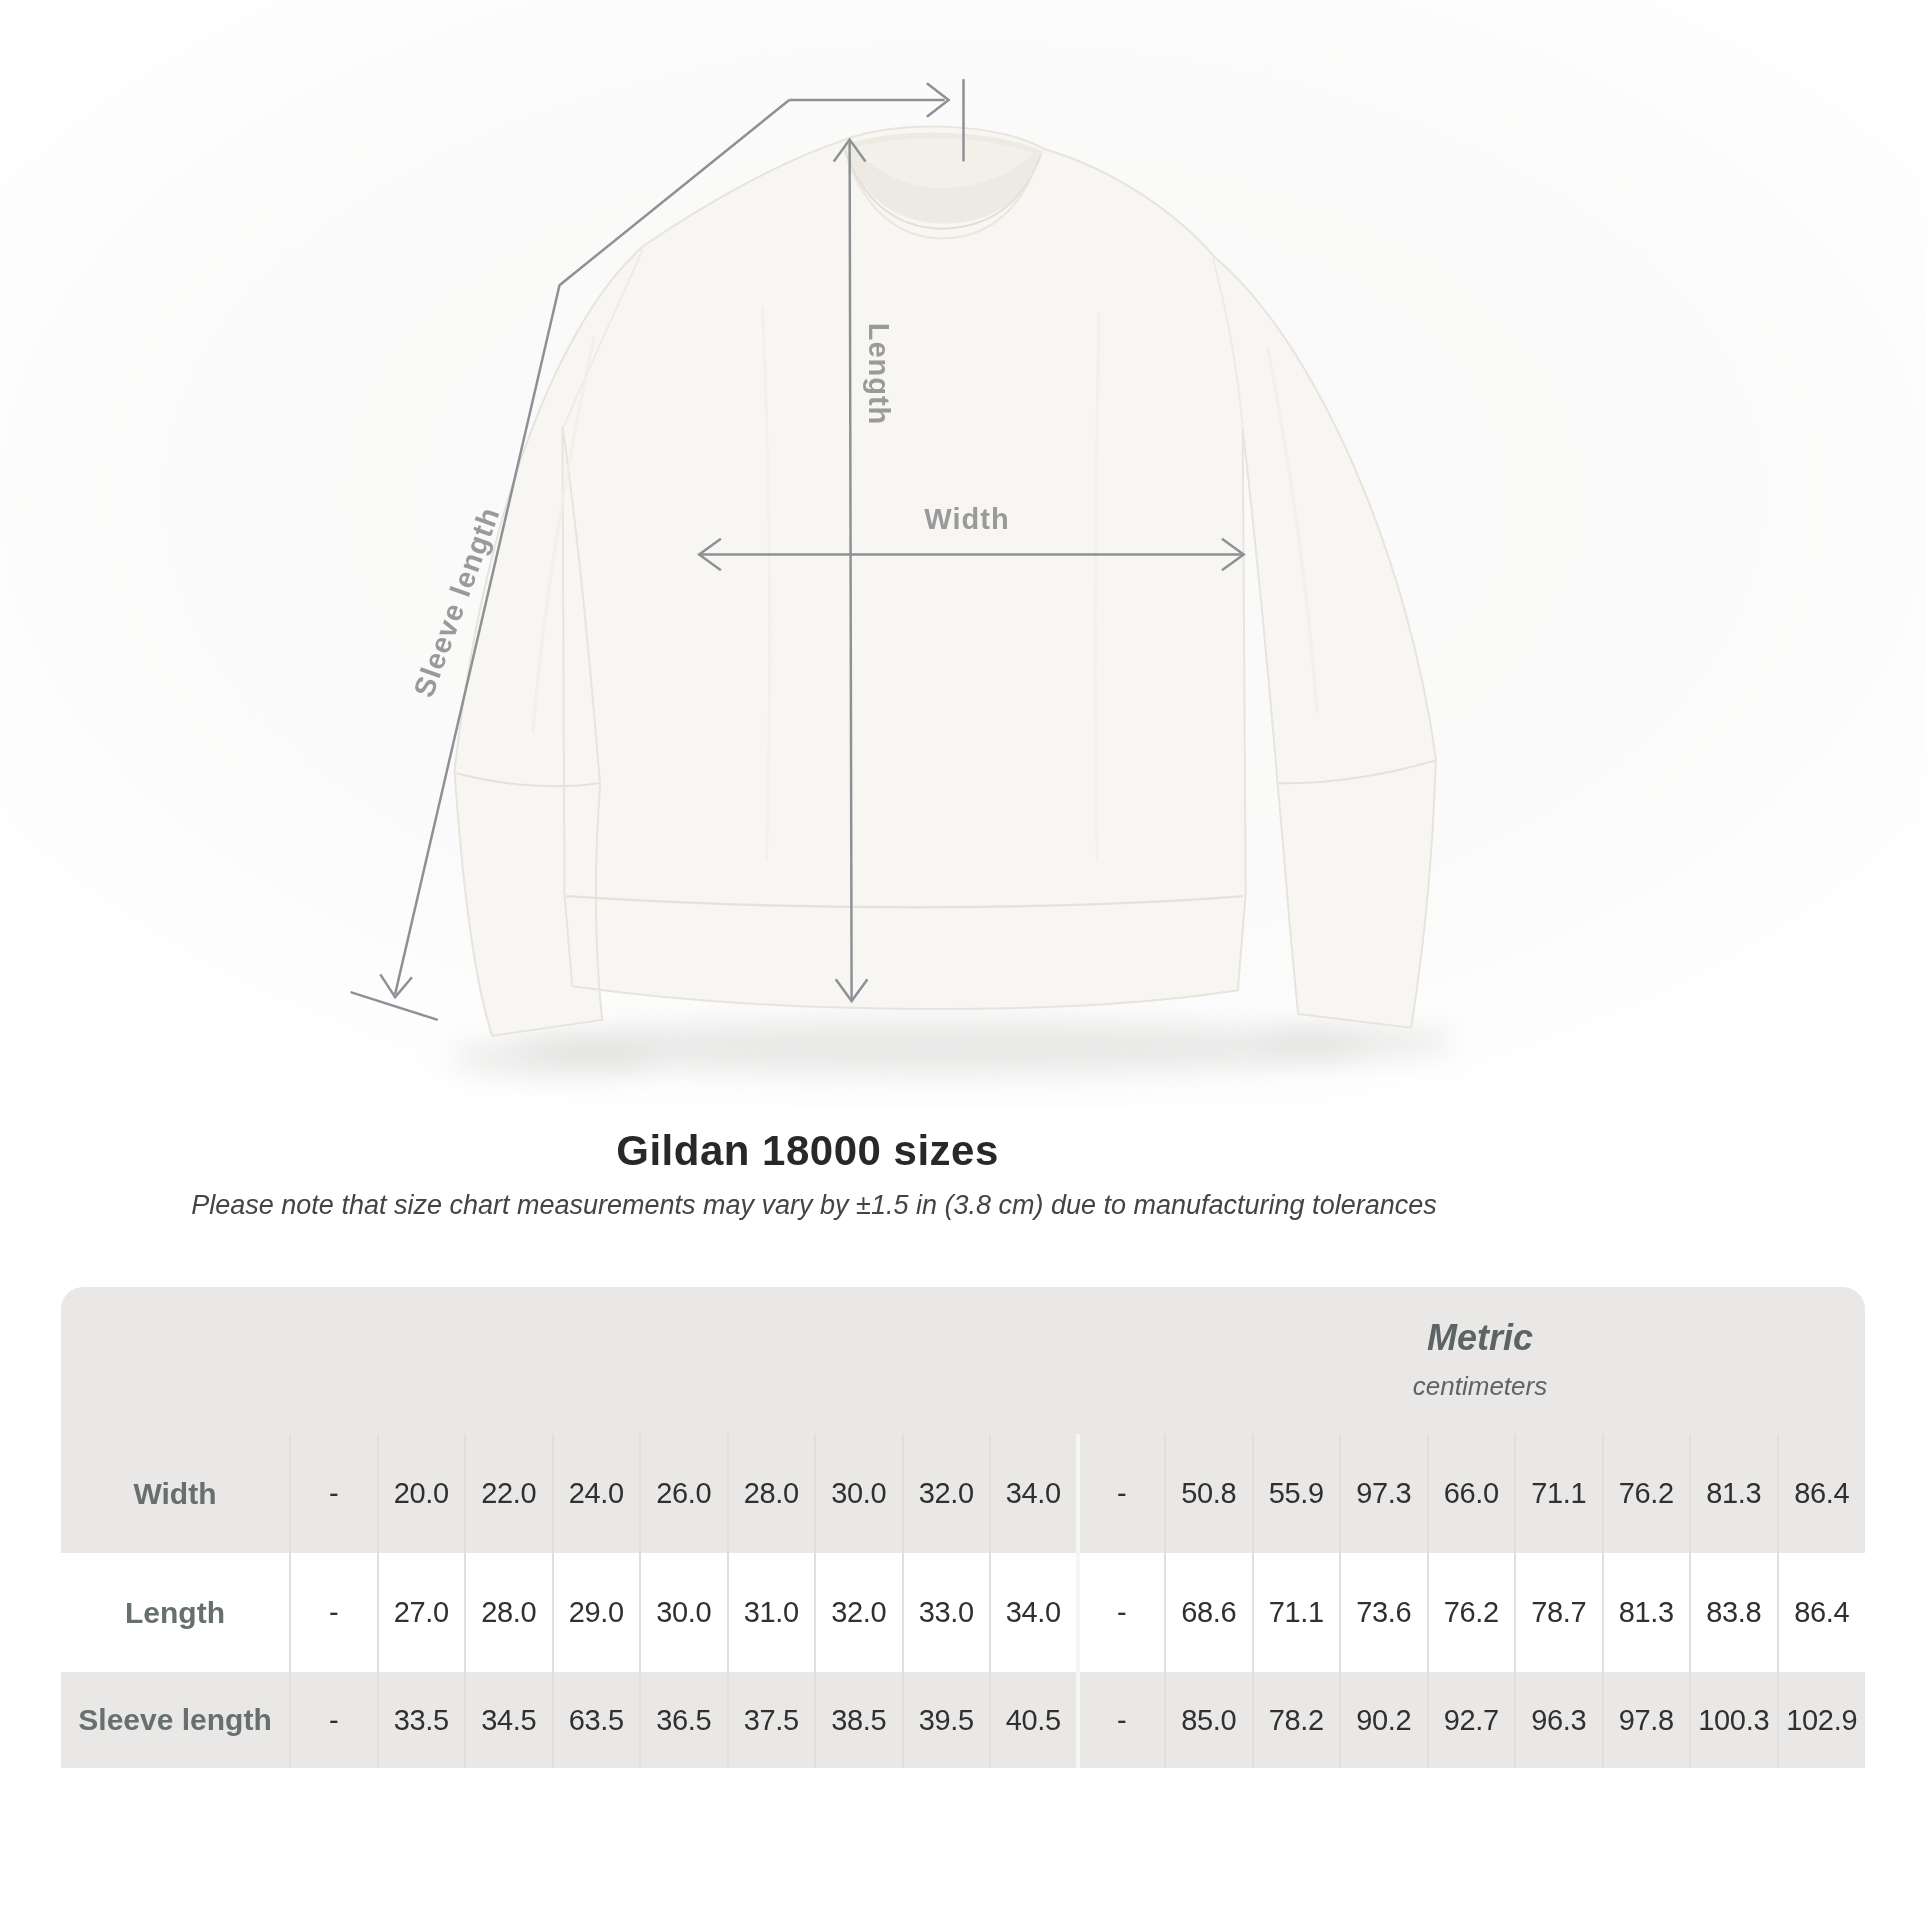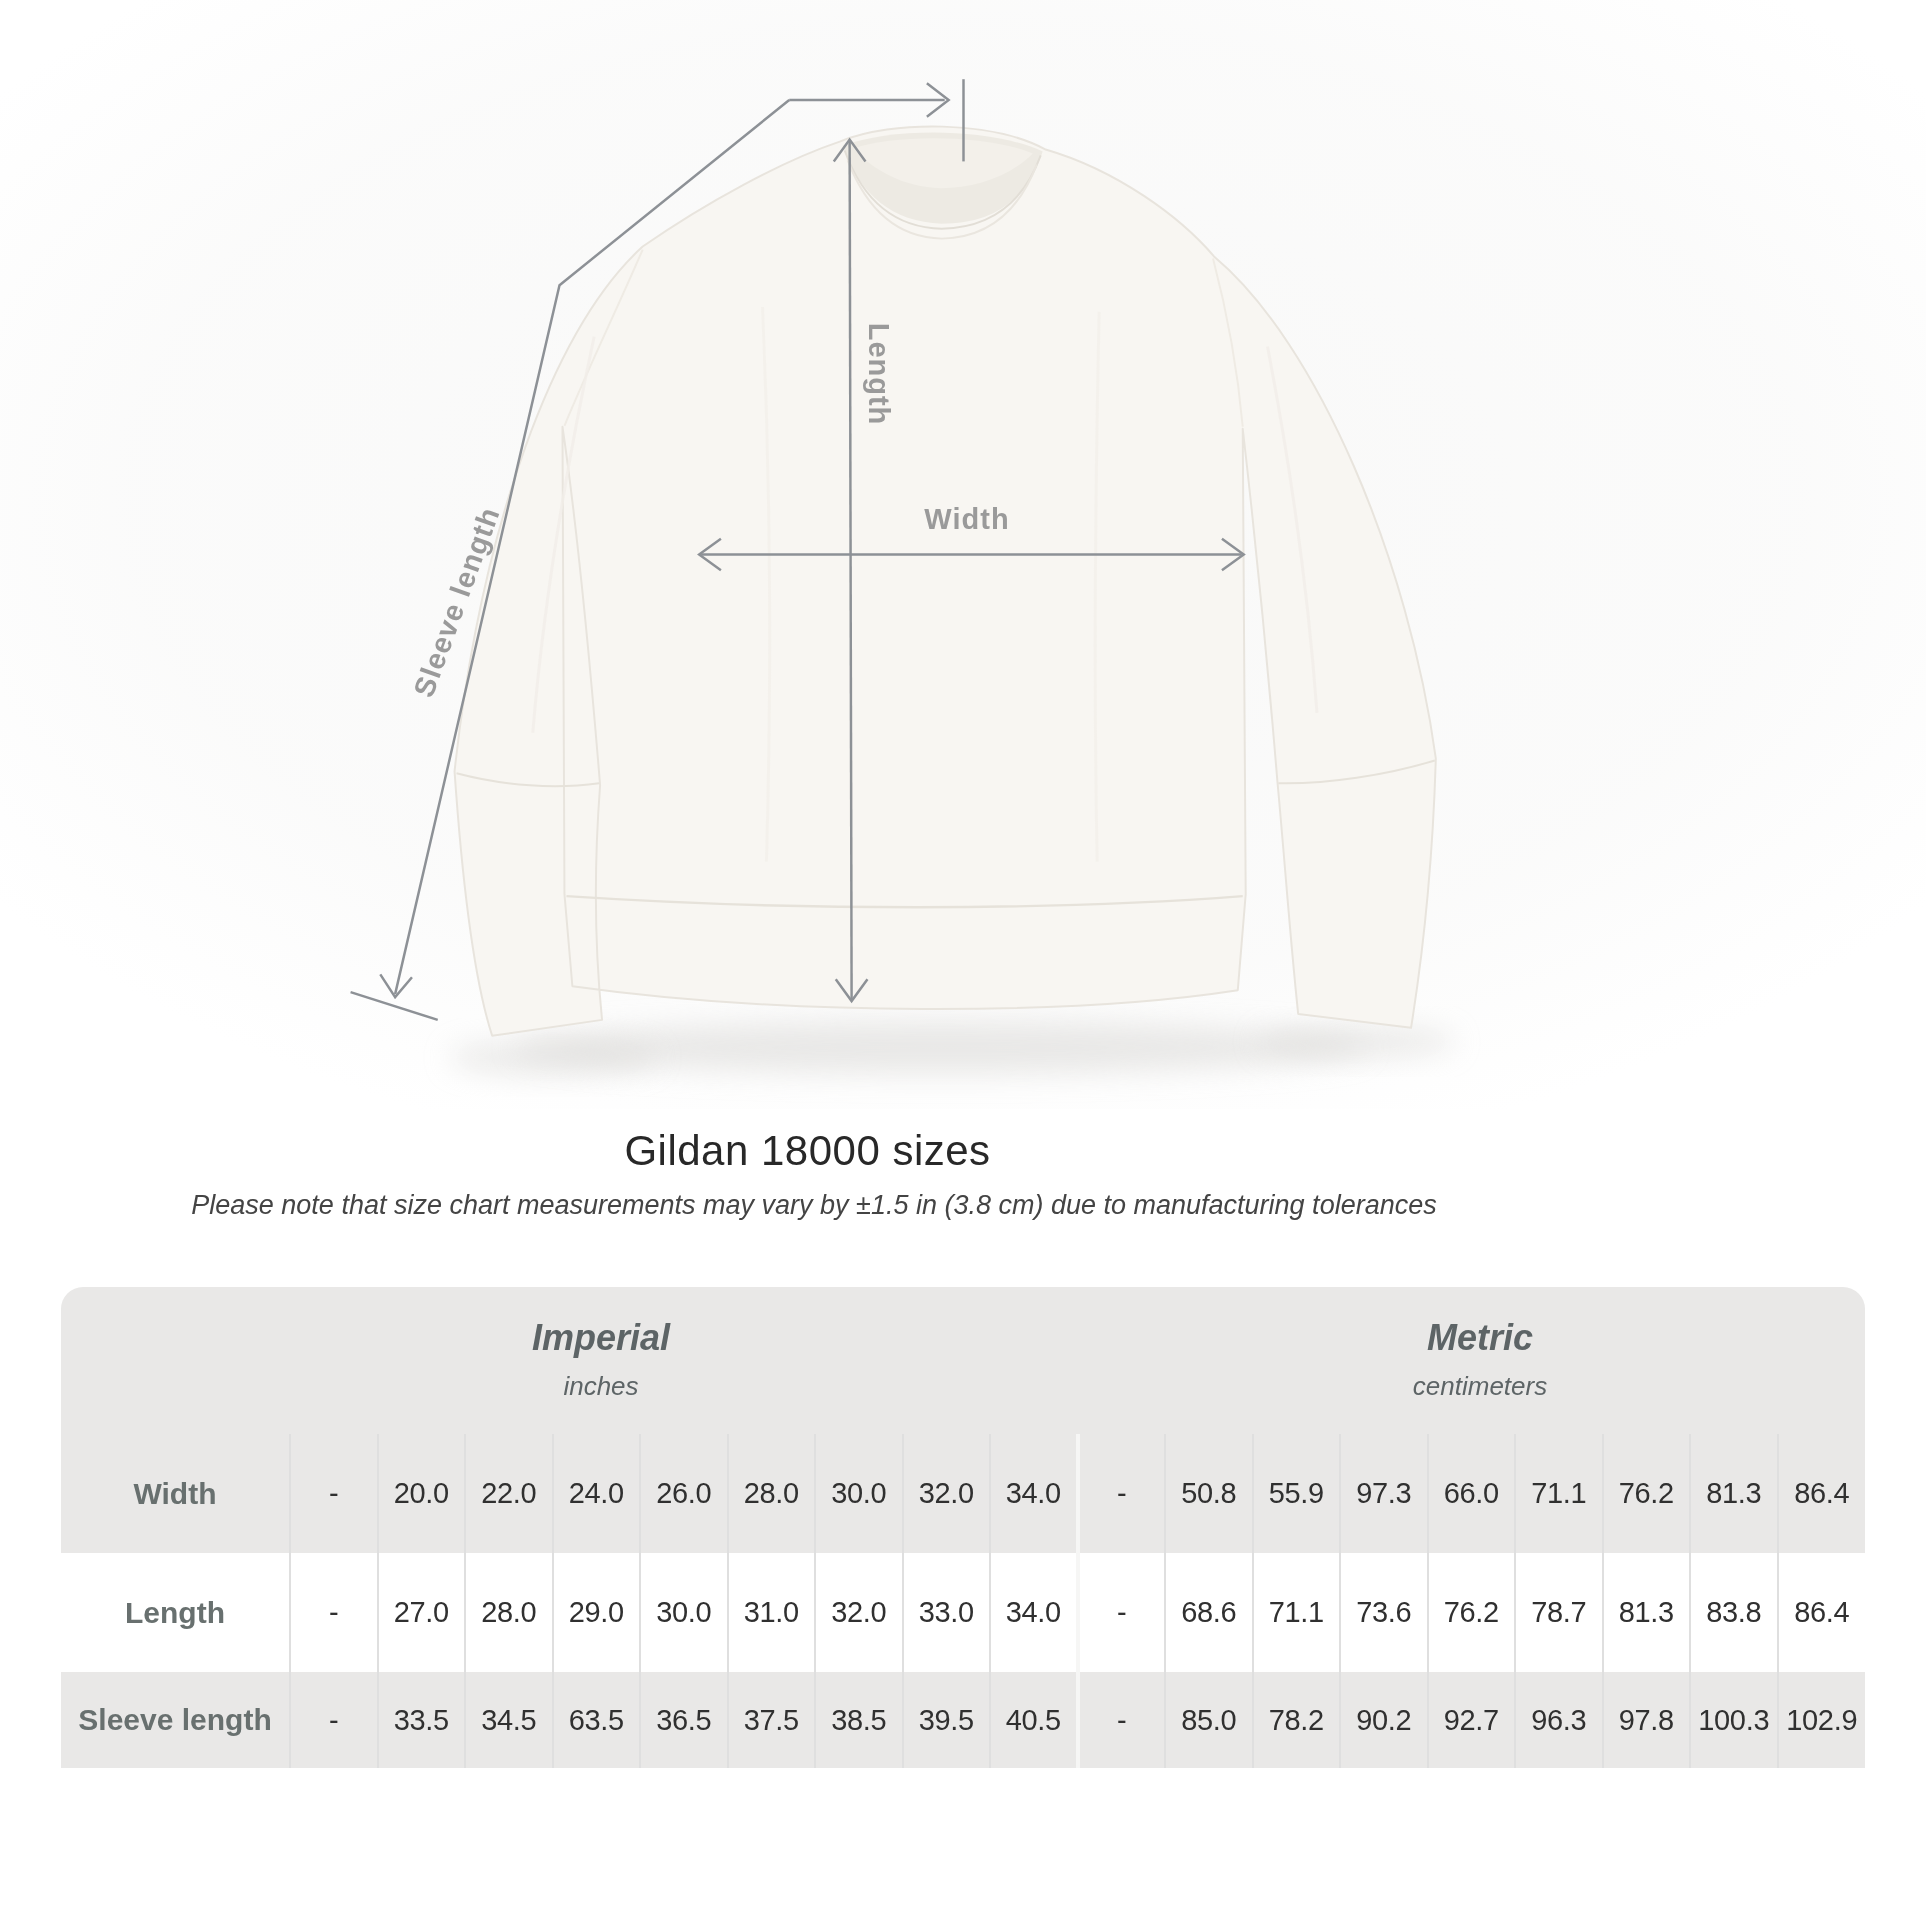--- a/index.html
+++ b/index.html
@@ -13,21 +13,21 @@
   .measure-label{
     position:absolute;font-weight:bold;font-size:29px;color:#9a9a9a;
     letter-spacing:1px;white-space:nowrap;
   }
   .measure-label.length{left:878px;top:374px;transform:translate(-50%,-50%) rotate(90deg);}
   .measure-label.width{left:967px;top:519px;transform:translate(-50%,-50%);}
   .measure-label.sleeve{left:457px;top:602px;transform:translate(-50%,-50%) rotate(-70deg);}
   
   .page-title{
     position:absolute;left:0;top:1127px;width:1615px;text-align:center;margin:0;
-    font-size:42px;font-weight:normal;color:#282828;letter-spacing:0.5px;
+    font-size:42px;font-weight:bold;color:#282828;letter-spacing:0.5px;
   }
   .page-subtitle{
     position:absolute;left:0;top:1190px;width:1628px;text-align:center;margin:0;
     font-size:27px;font-style:italic;color:#444444;
   }
   
   .size-table{
     position:absolute;left:61px;top:1287px;width:1804px;height:579px;
     border-radius:22px;overflow:hidden;background:#ffffff;
   }
@@ -146,24 +146,20 @@
     <div class="measure-label length">Length</div>
     <div class="measure-label width">Width</div>
     <div class="measure-label sleeve">Sleeve length</div>
   </div>
 
   <h1 class="page-title">Gildan 18000 sizes</h1>
   <p class="page-subtitle">Please note that size chart measurements may vary by ±1.5 in (3.8 cm) due to manufacturing tolerances</p>
 
   <div class="size-table">
     <div class="band">
-      <div class="group imperial">
-        <div class="g-label">Imperial</div>
-        <div class="g-unit">inches</div>
-      </div>
       <div class="group metric">
         <div class="g-label">Metric</div>
         <div class="g-unit">centimeters</div>
       </div>
     </div>
 
     <table class="sizes">
       <colgroup>
         <col class="c-lbl">
         <col>

